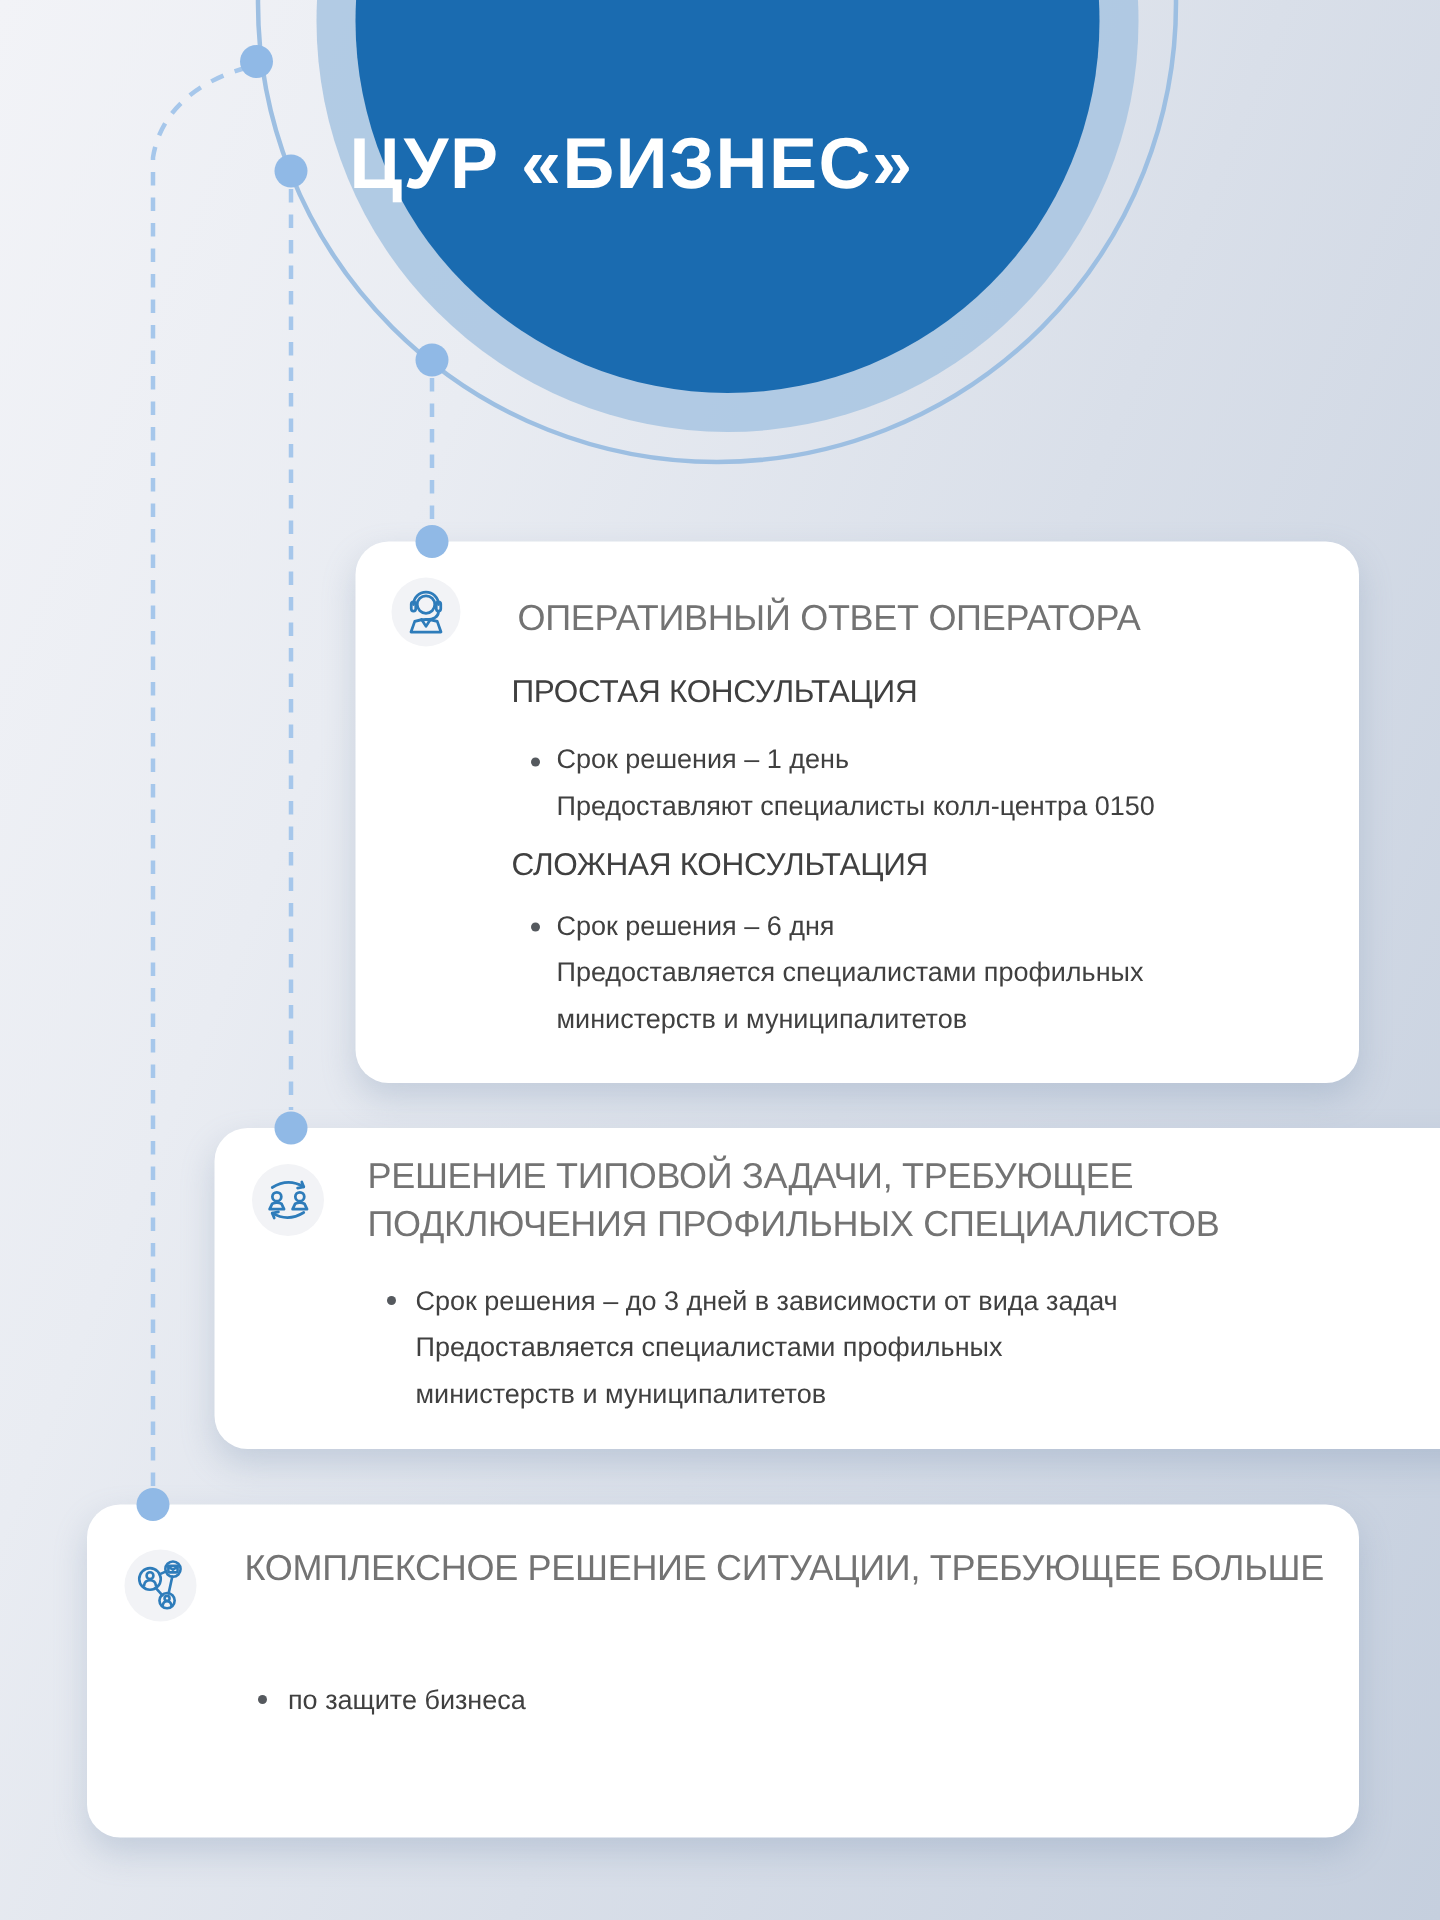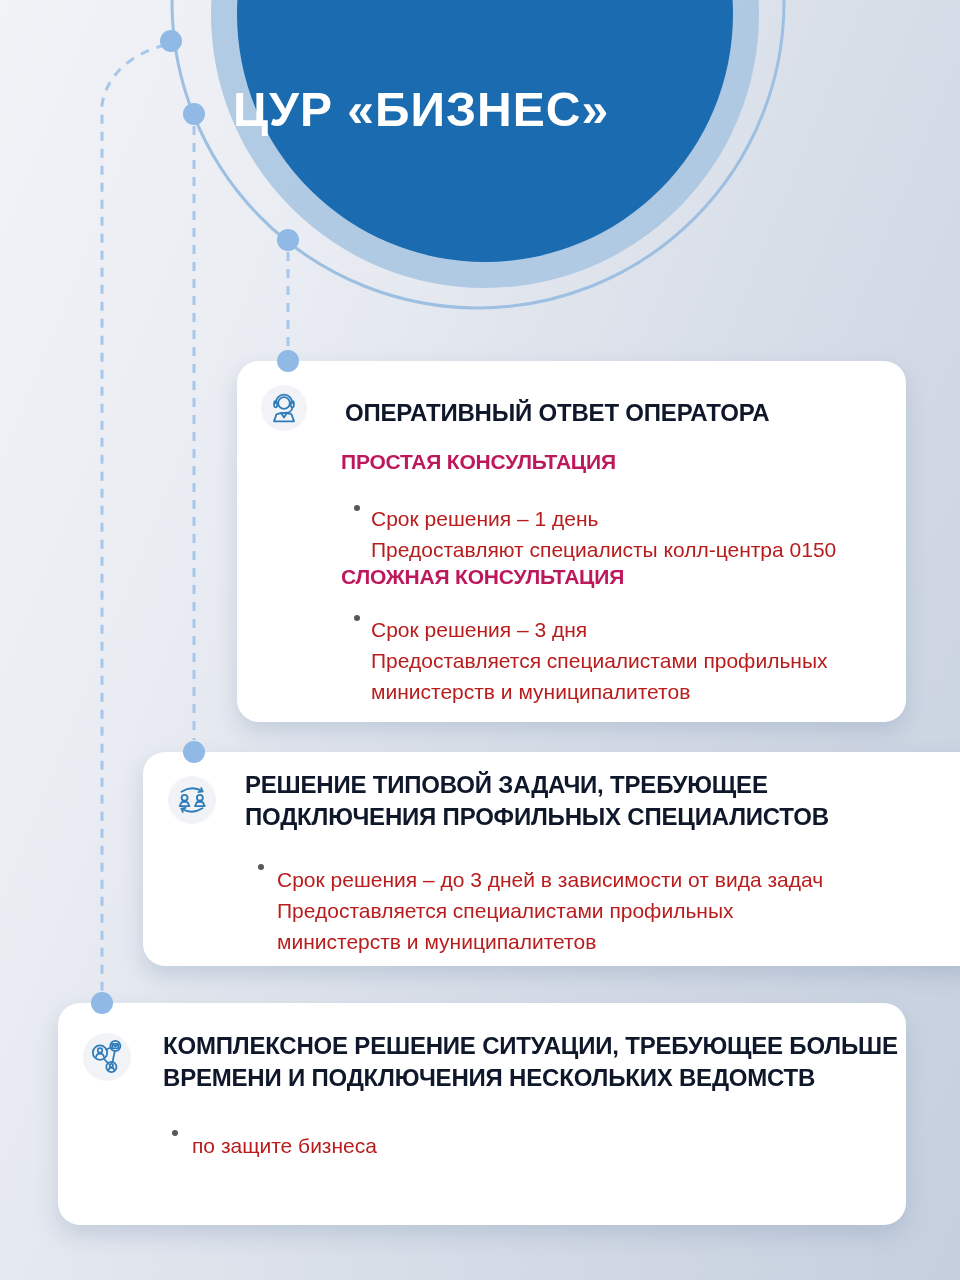--- a/index.html
+++ b/index.html
@@ -21,31 +21,31 @@
   .card{
     position:absolute;background:#ffffff;border-radius:22px;
     box-shadow:0 10px 22px rgba(124,145,176,0.30);
     z-index:1;
   }
   .icon-circle{
     position:absolute;border-radius:50%;background:#f2f3f6;
     display:flex;align-items:center;justify-content:center;
   }
   .card-heading{
-    position:absolute;color:#0f172a;font-weight:700;
+    position:absolute;color:#737373;font-weight:400;
     font-size:24px;line-height:31px;letter-spacing:-0.2px;
   }
   .card2-heading,.card3-heading{line-height:32px;}
   .subheading{
-    position:absolute;color:#be185d;font-weight:700;
+    position:absolute;color:#404040;font-weight:400;
     font-size:21px;line-height:31px;letter-spacing:-0.2px;text-align:right;
   }
   .bullet-text{
-    position:absolute;color:#b91c1c;font-weight:400;
-    font-size:21px;line-height:31px;margin-top:12px;
+    position:absolute;color:#404040;font-weight:400;
+    font-size:18px;line-height:31px;
   }
   .bullet-dot{
     position:absolute;width:6px;height:6px;border-radius:50%;background:#55595e;
   }
 </style>
 </head>
 <body>
 
 <div class="stage">
 
@@ -77,21 +77,21 @@
     <div class="subheading" style="left:104px;top:85px;">ПРОСТАЯ КОНСУЛЬТАЦИЯ</div>
     <div class="bullet-dot" style="left:117px;top:144px;"></div>
     <div class="bullet-text" style="left:134px;top:130px;">
       <div>Срок решения – 1 день</div>
       <div>Предоставляют специалисты колл-центра 0150</div>
     </div>
 
     <div class="subheading" style="left:104px;top:200px;">СЛОЖНАЯ КОНСУЛЬТАЦИЯ</div>
     <div class="bullet-dot" style="left:117px;top:254px;"></div>
     <div class="bullet-text" style="left:134px;top:241px;">
-      <div>Срок решения – 3 дня</div>
+      <div>Срок решения – 6 дня</div>
       <div>Предоставляется специалистами профильных</div>
       <div>министерств и муниципалитетов</div>
     </div>
   </div>
 
   <div class="card" style="left:143px;top:752px;width:854px;height:214px;">
     <div class="icon-circle" style="left:25px;top:24px;width:48px;height:48px;">
       <svg width="42" height="42" viewBox="0 0 48 48" fill="none" stroke="#2e7cba" stroke-width="2.1" stroke-linecap="round" stroke-linejoin="round">
         <circle cx="15.5" cy="21.5" r="3.4"></circle>
         <path d="M10,31 L12,26.8 Q15.5,25.2 19,26.8 L21,31 Z"></path>
@@ -127,21 +127,20 @@
         <circle cx="29" cy="35.5" r="5.8"></circle>
         <circle cx="29" cy="33.8" r="1.9"></circle>
         <path d="M25.8,39 q0.4,-3 3.2,-3 q2.8,0 3.2,3"></path>
         <line x1="23.2" y1="15.5" x2="28.3" y2="13.2"></line>
         <line x1="20.5" y1="26" x2="25.5" y2="31.5"></line>
         <line x1="33" y1="17.2" x2="30.2" y2="30"></line>
       </svg>
     </div>
     <div class="card-heading card3-heading" style="left:105px;top:27px;">
       <div>КОМПЛЕКСНОЕ РЕШЕНИЕ СИТУАЦИИ, ТРЕБУЮЩЕЕ БОЛЬШЕ</div>
-      <div>ВРЕМЕНИ И ПОДКЛЮЧЕНИЯ НЕСКОЛЬКИХ ВЕДОМСТВ</div>
     </div>
     <div class="bullet-dot" style="left:114px;top:127px;"></div>
     <div class="bullet-text" style="left:134px;top:115px;">
       <div>по защите бизнеса</div>
     </div>
   </div>
 
   <svg class="deco layer2" width="960" height="1280" viewBox="0 0 960 1280">
     <circle cx="171" cy="41" r="11" fill="#90b9e6"></circle>
     <circle cx="194" cy="114" r="11" fill="#90b9e6"></circle>

